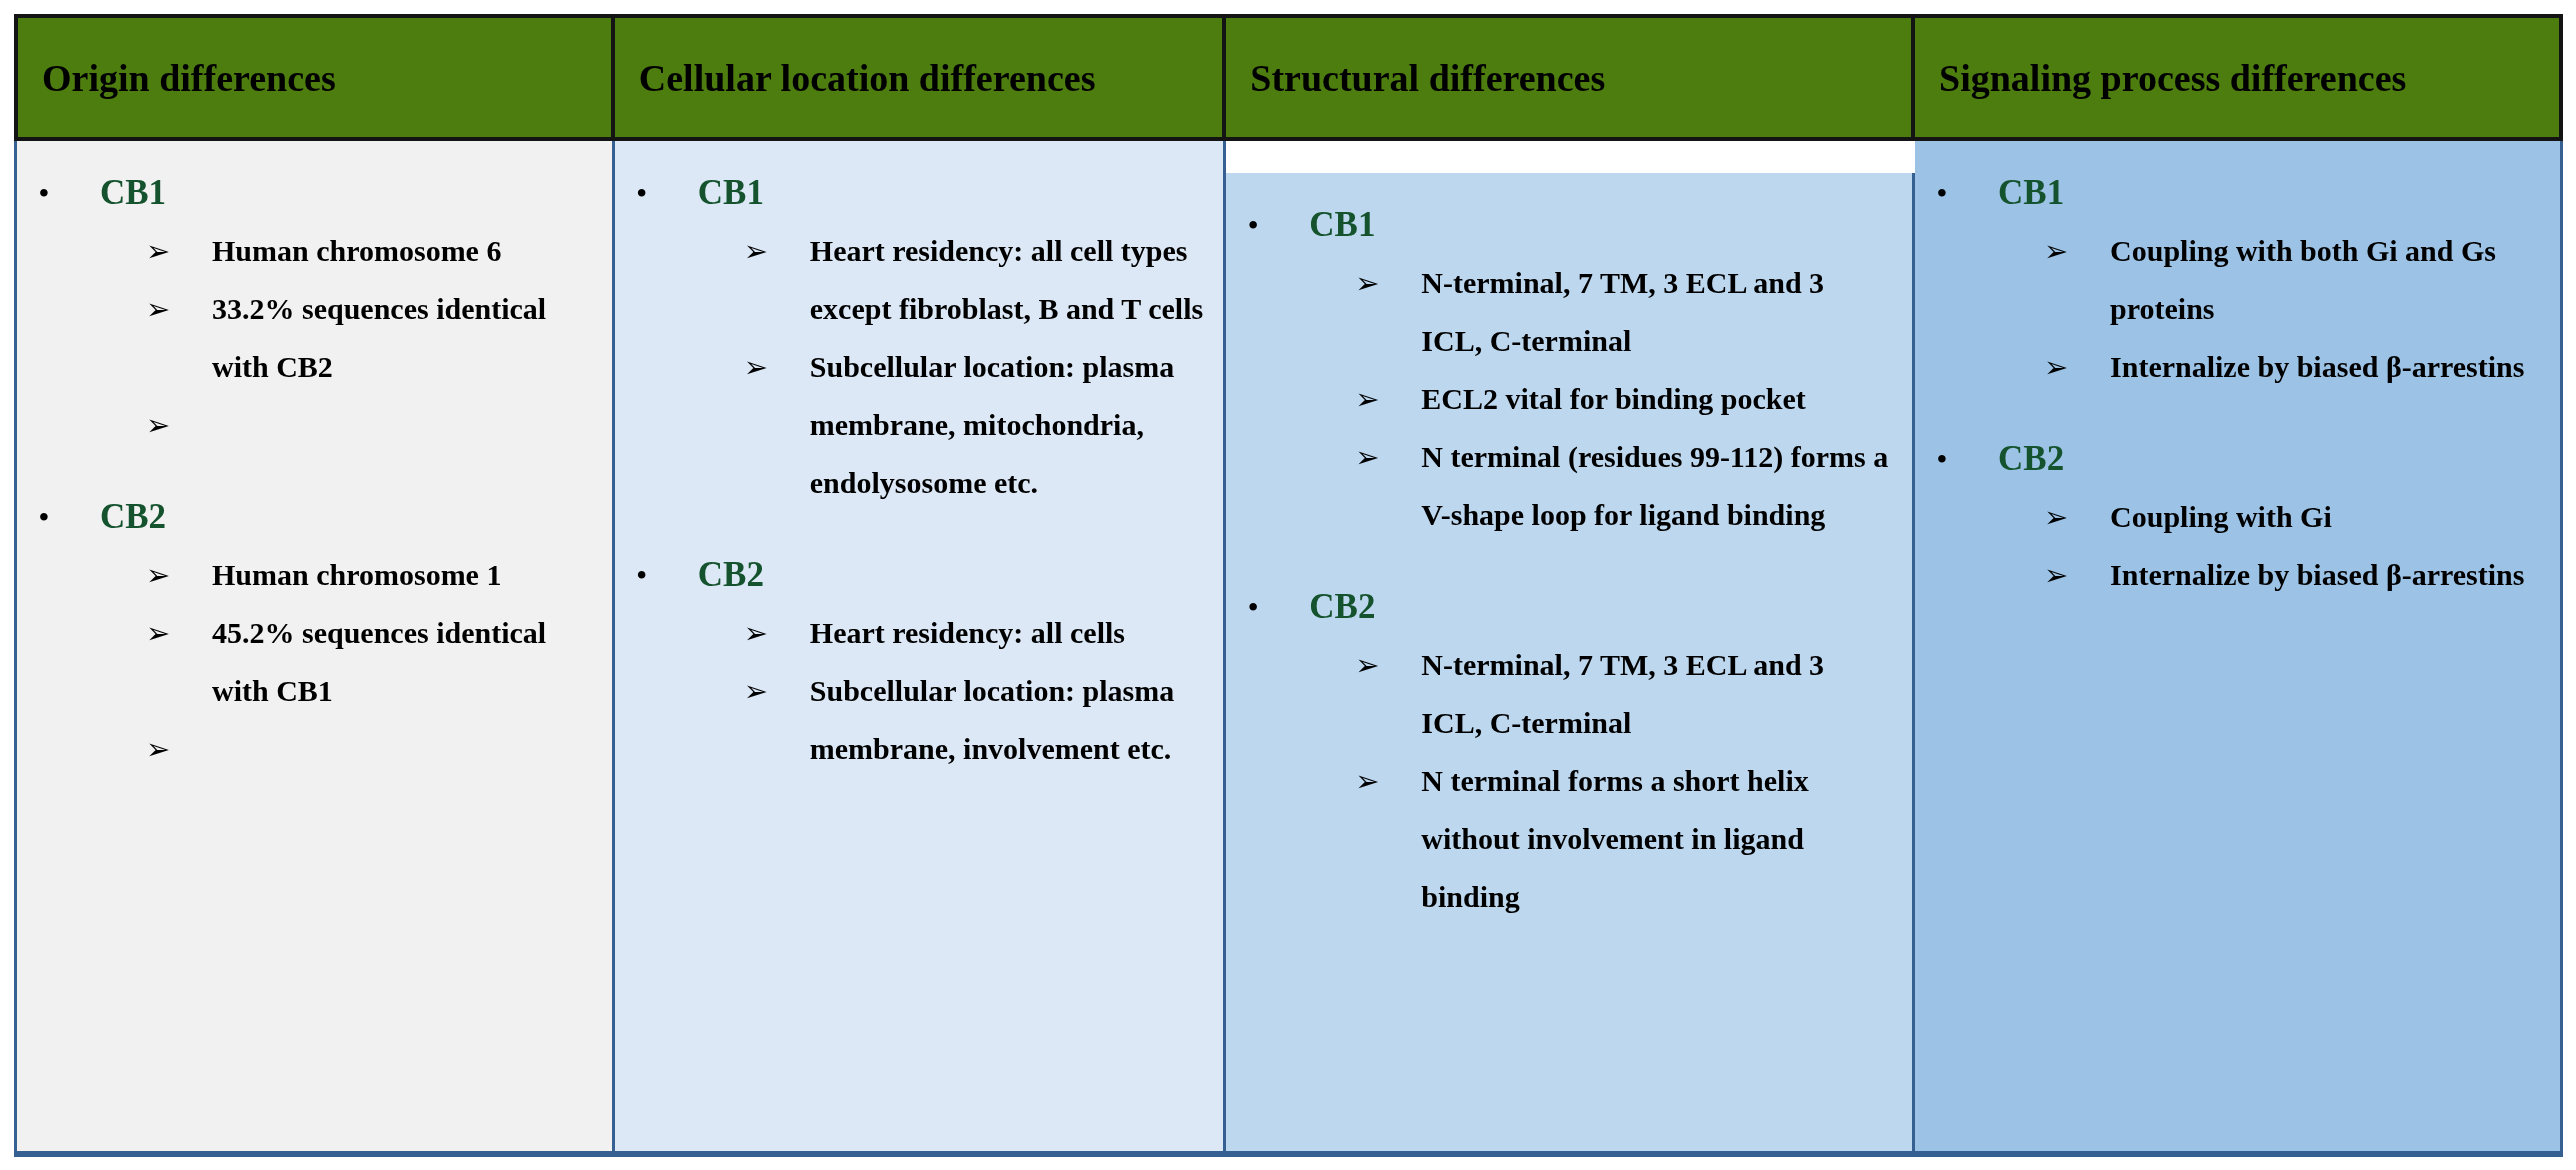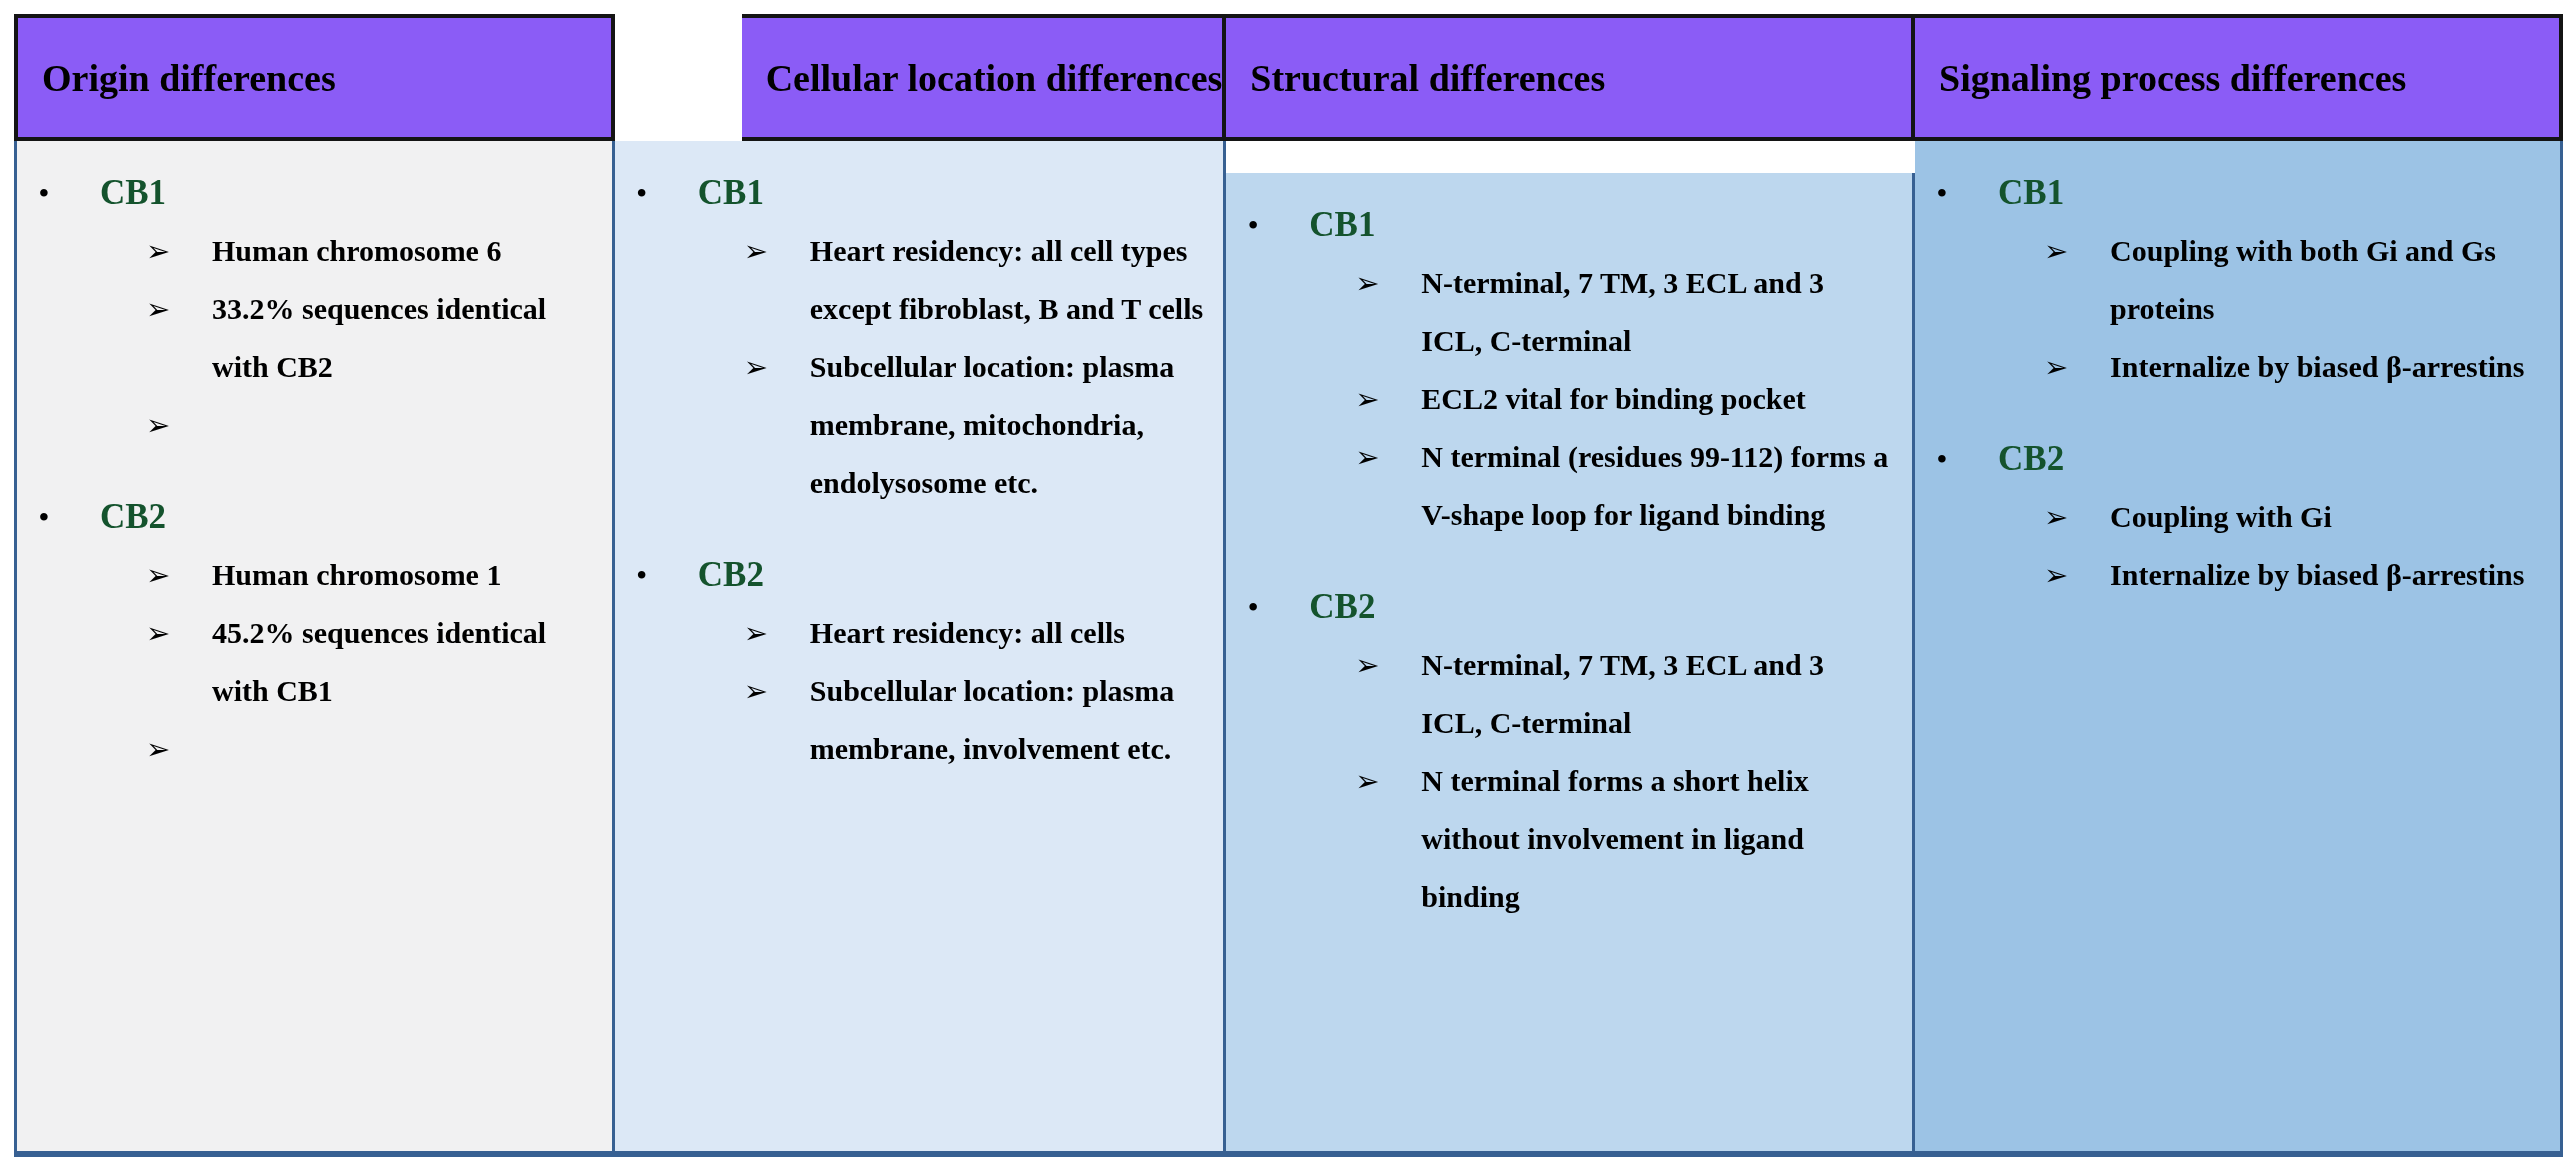--- a/index.html
+++ b/index.html
@@ -25,28 +25,28 @@
     border-bottom: 6.3px solid #376092;
     box-sizing: border-box;
   }
   .col {
     display: flex;
     flex-direction: column;
     box-sizing: border-box;
     height: 100%;
   }
   .col-0 { width: 23.57%; }
-  .col-1 { width: 23.99%; align-items: flex-end; }
+  .col-1 { width: 23.99%; }
   .col-2 { width: 27.02%; gap: 32px; }
   .col-3 { width: 25.42%; }
 
   .col-header {
     height: 127px;
     flex: 0 0 127px;
-    background: #8b5cf6;
+    background: #4d7c0f;
     border-top: 4.4px solid #141414;
     border-bottom: 4.4px solid #141414;
     border-right: 4.4px solid #141414;
     box-sizing: border-box;
     display: flex;
     align-items: center;
     padding-left: 24px;
     font-size: 38px;
     font-weight: bold;
     color: #000000;

